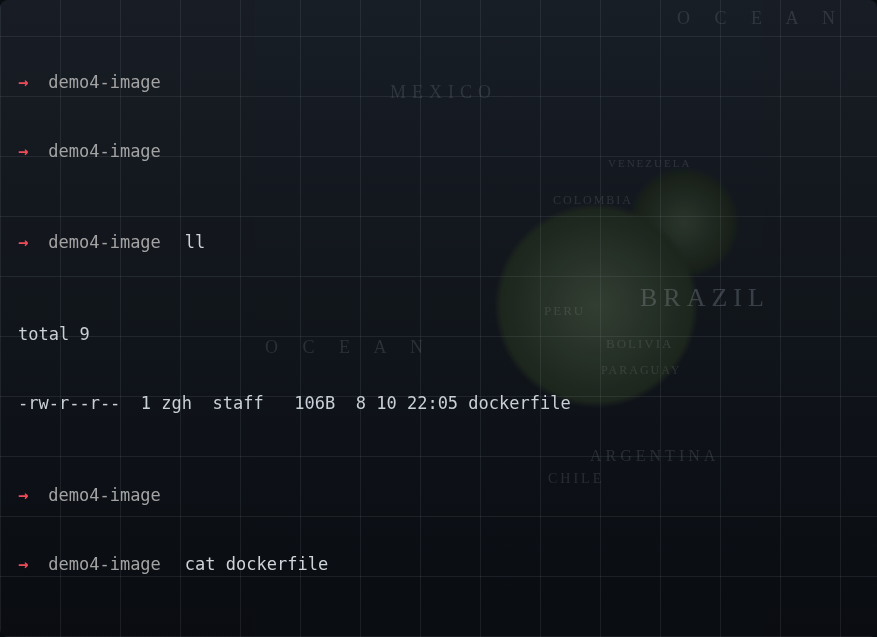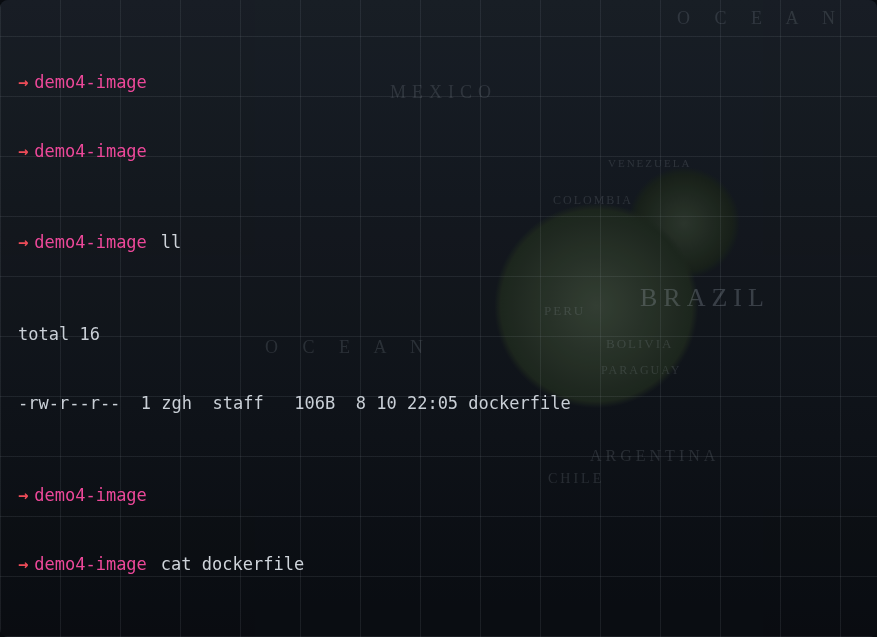--- a/index.html
+++ b/index.html
@@ -56,22 +56,22 @@
     position: relative;
     padding: 2px 0 4px 18px;
     height: 100%;
     white-space: pre;
     color: #e6e6e6;
   }
 
   .row { display: block; }
 
   .arrow { color: #ef4c59; font-weight: bold; margin-right: 6px; }
-  .cwd   { color: #ec4899; }
-  .cmd   { color: #cfd4da; margin-left: 14px; }
+  .cwd   { color: #a3a3a3; margin-left: 14px; }
+  .cmd   { color: #cfd4da; margin-left: 24px; }
 
   .ls      { color: #c9cfd6; }
 
 </style>
 </head>
 <body>
 
 <div class="bg">
   <span class="label ocean1">O C E A N</span>
   <span class="label ocean2">O C E A N</span>
@@ -86,21 +86,21 @@
   <span class="label venezuela">VENEZUELA</span>
 </div>
 
 <div class="term">
 
   <div class="row"><span class="arrow">→</span><span class="cwd">demo4-image</span></div>
   <div class="row"><span class="arrow">→</span><span class="cwd">demo4-image</span></div>
 
   <div class="row"><span class="arrow">→</span><span class="cwd">demo4-image</span><span class="cmd">ll</span></div>
 
-  <div class="row ls">total 16</div>
+  <div class="row ls">total 9</div>
   <div class="row ls">-rw-r--r--  1 zgh  staff   106B  8 10 22:05 dockerfile</div>
 
   <div class="row"><span class="arrow">→</span><span class="cwd">demo4-image</span></div>
   <div class="row"><span class="arrow">→</span><span class="cwd">demo4-image</span><span class="cmd">cat dockerfile</span></div>
 
   
   
   
   
   

